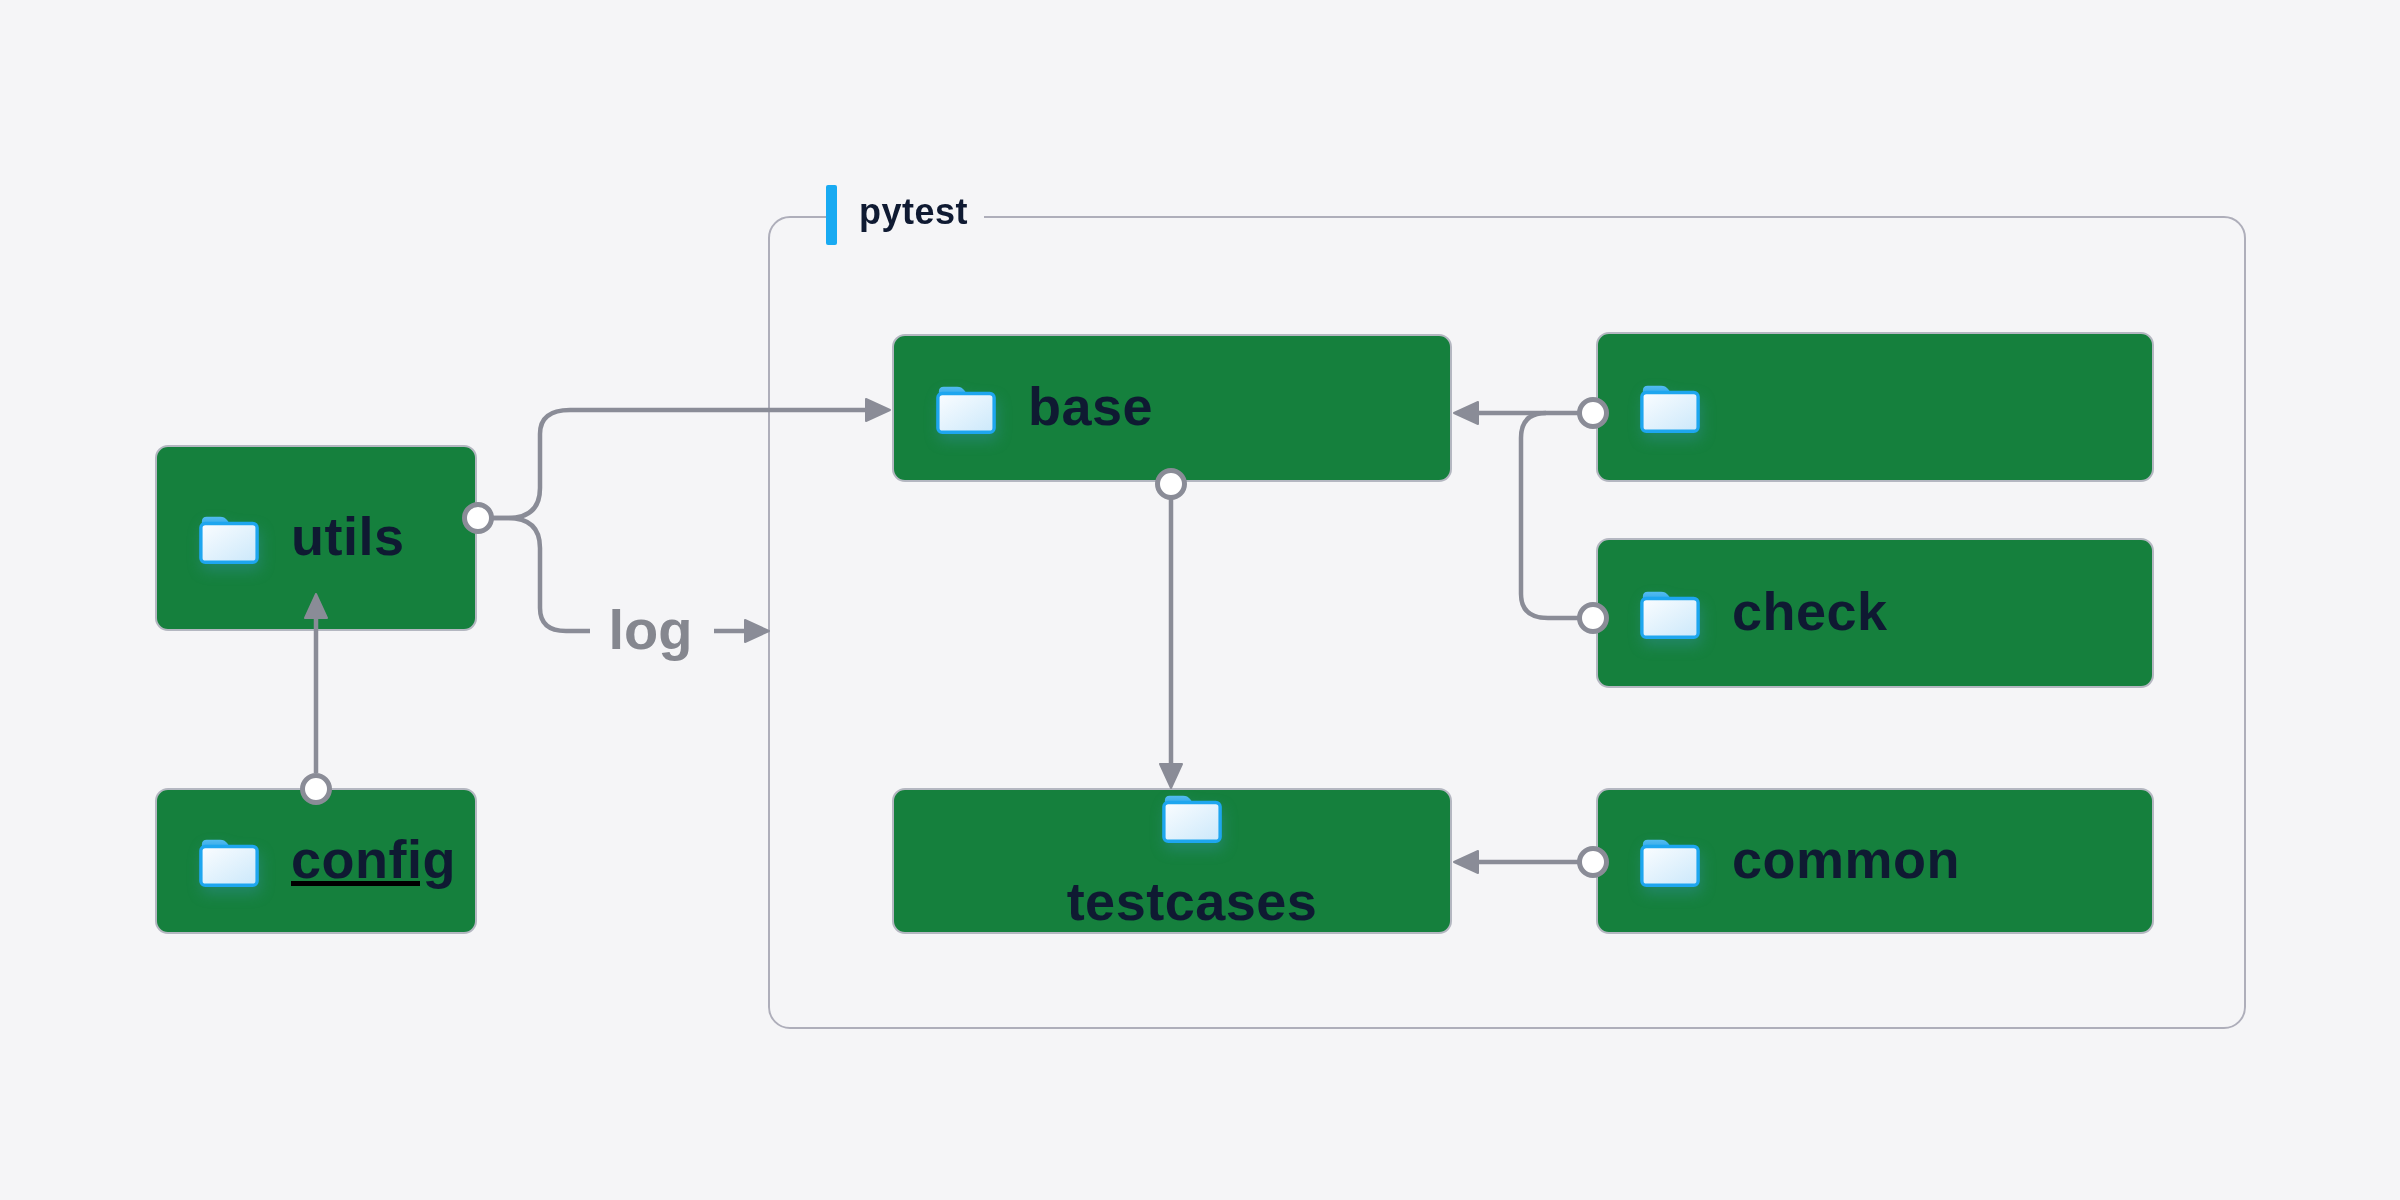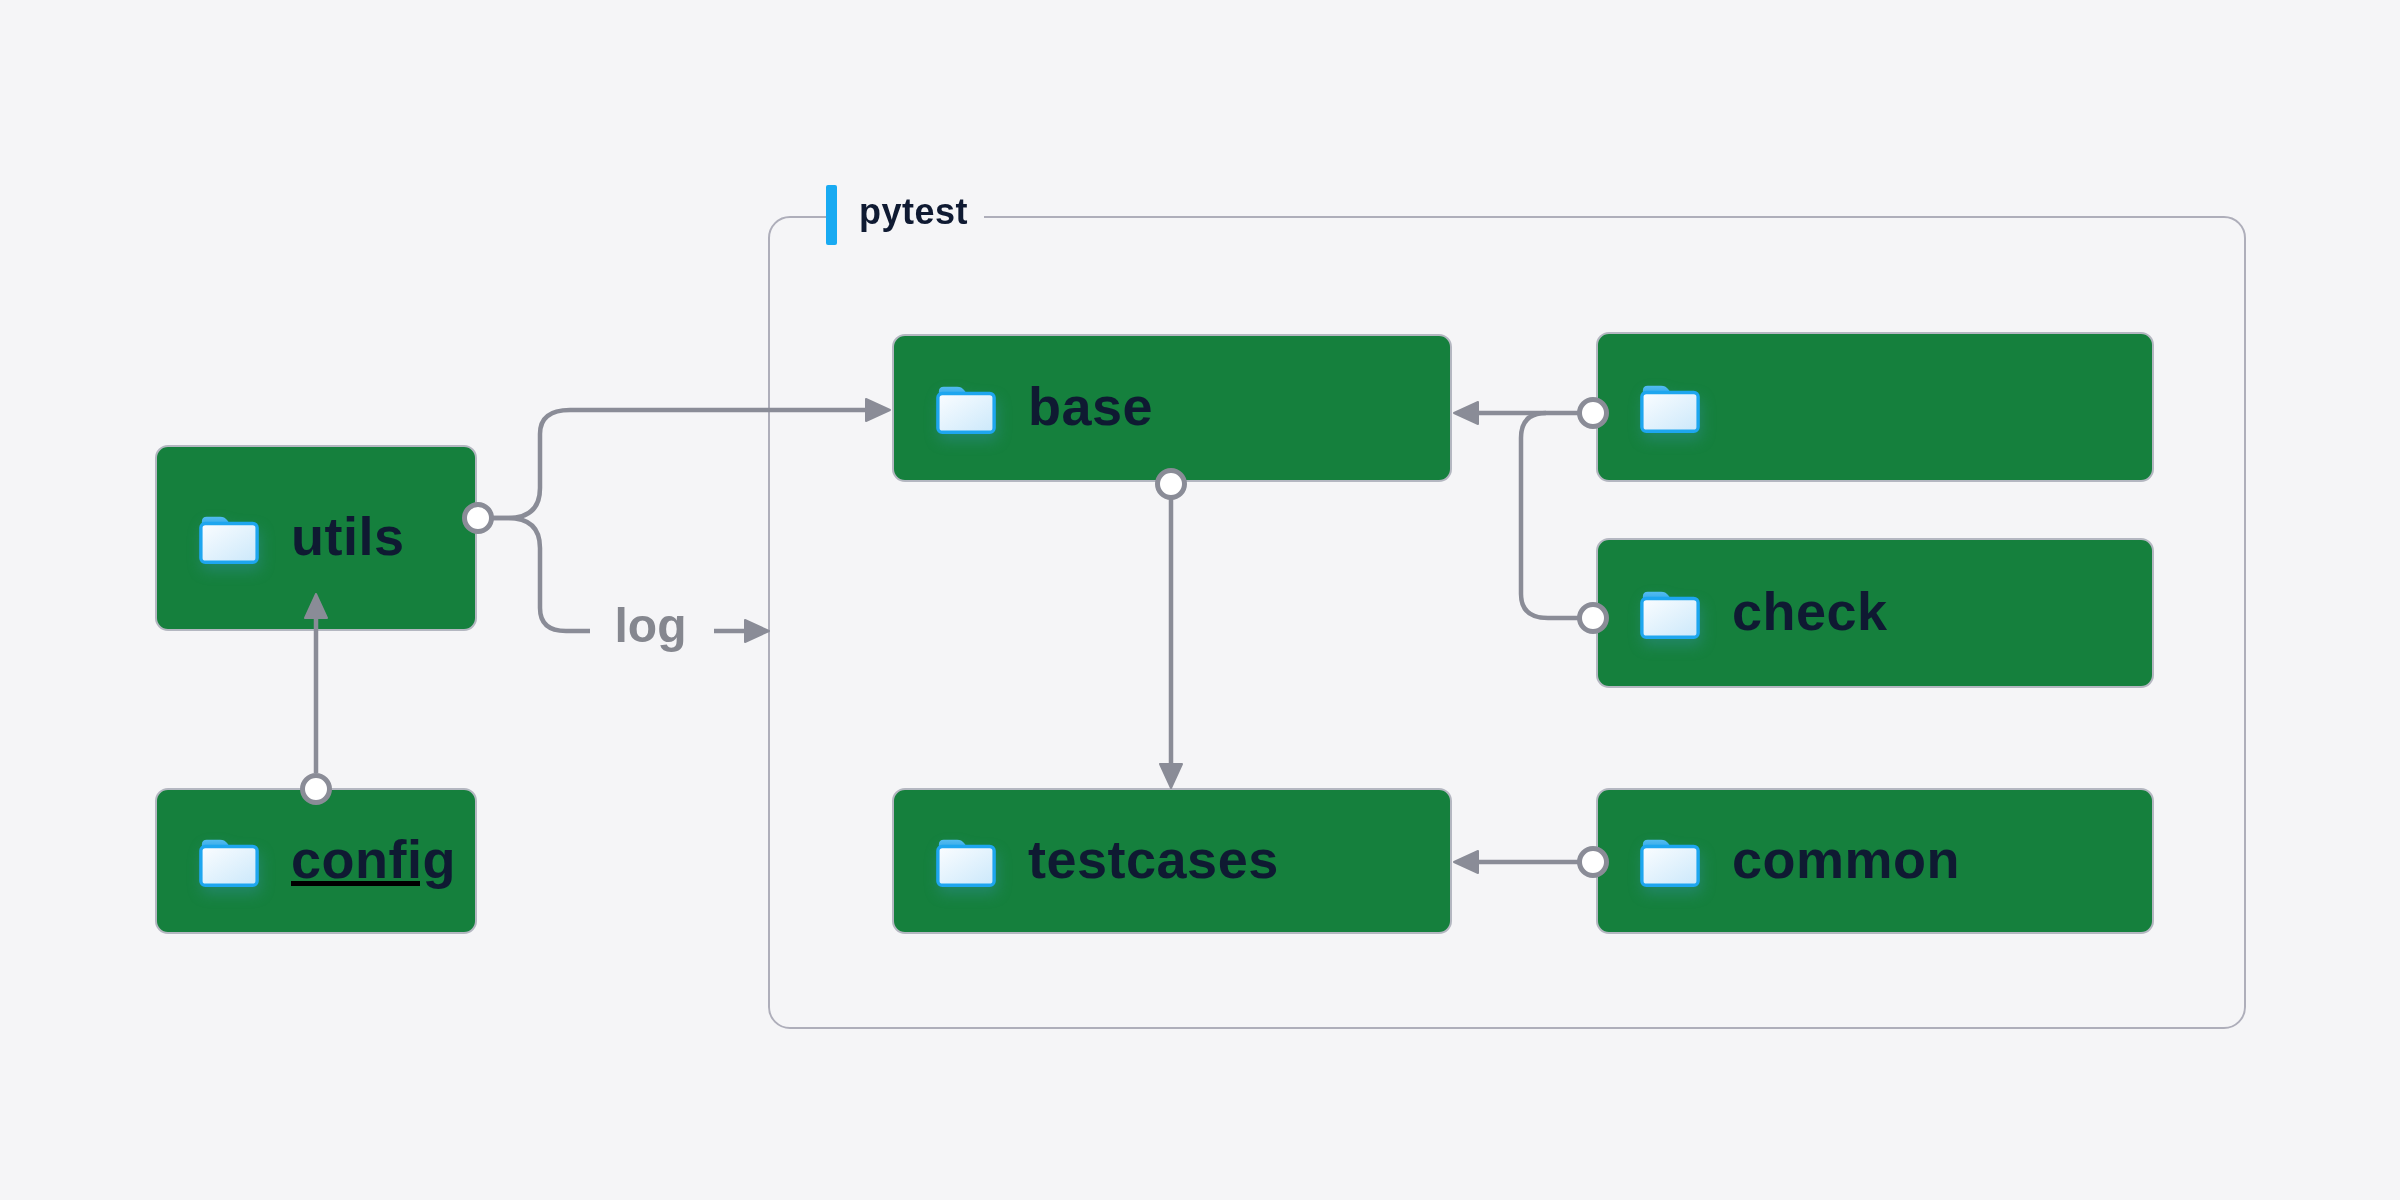--- a/index.html
+++ b/index.html
@@ -107,21 +107,21 @@
     fill: #ffffff;
     stroke: #8a8c97;
     stroke-width: 5;
   }
   .log-label {
     position: absolute;
     left: 598px;
     top: 602px;
     width: 105px;
     text-align: center;
-    font-size: 48px;
+    font-size: 56px;
     font-weight: 600;
     color: #85878f;
     line-height: 1;
     z-index: 4;
   }
   .defs-hidden {
     position: absolute;
     width: 0;
     height: 0;
     overflow: hidden;
@@ -164,21 +164,21 @@
   </div>
 
   <div class="node" style="left:892px; top:334px; width:560px; height:148px;">
     <svg class="folder" viewBox="0 0 66 54">
       <path d="M5 20 V10 Q5 5 10 5 H24 Q28.5 5 31 8.5 L36.5 16 Z" fill="url(#folderTabGrad)"></path>
       <rect x="4" y="12" width="58" height="40" rx="4.5" fill="url(#folderBodyGrad)" stroke="#1ea6ef" stroke-width="3.5"></rect>
     </svg>
     <span class="node-label">base</span>
   </div>
 
-  <div class="node" style="left:892px; top:788px; width:560px; height:146px;">
+  <div class="node" style="left:892px; top:788px; width:560px; height:146px;flex-direction:column;">
     <svg class="folder" viewBox="0 0 66 54">
       <path d="M5 20 V10 Q5 5 10 5 H24 Q28.5 5 31 8.5 L36.5 16 Z" fill="url(#folderTabGrad)"></path>
       <rect x="4" y="12" width="58" height="40" rx="4.5" fill="url(#folderBodyGrad)" stroke="#1ea6ef" stroke-width="3.5"></rect>
     </svg>
     <span class="node-label">testcases</span>
   </div>
 
   <div class="node" style="left:1596px; top:332px; width:558px; height:150px;">
     <svg class="folder" viewBox="0 0 66 54">
       <path d="M5 20 V10 Q5 5 10 5 H24 Q28.5 5 31 8.5 L36.5 16 Z" fill="url(#folderTabGrad)"></path>

